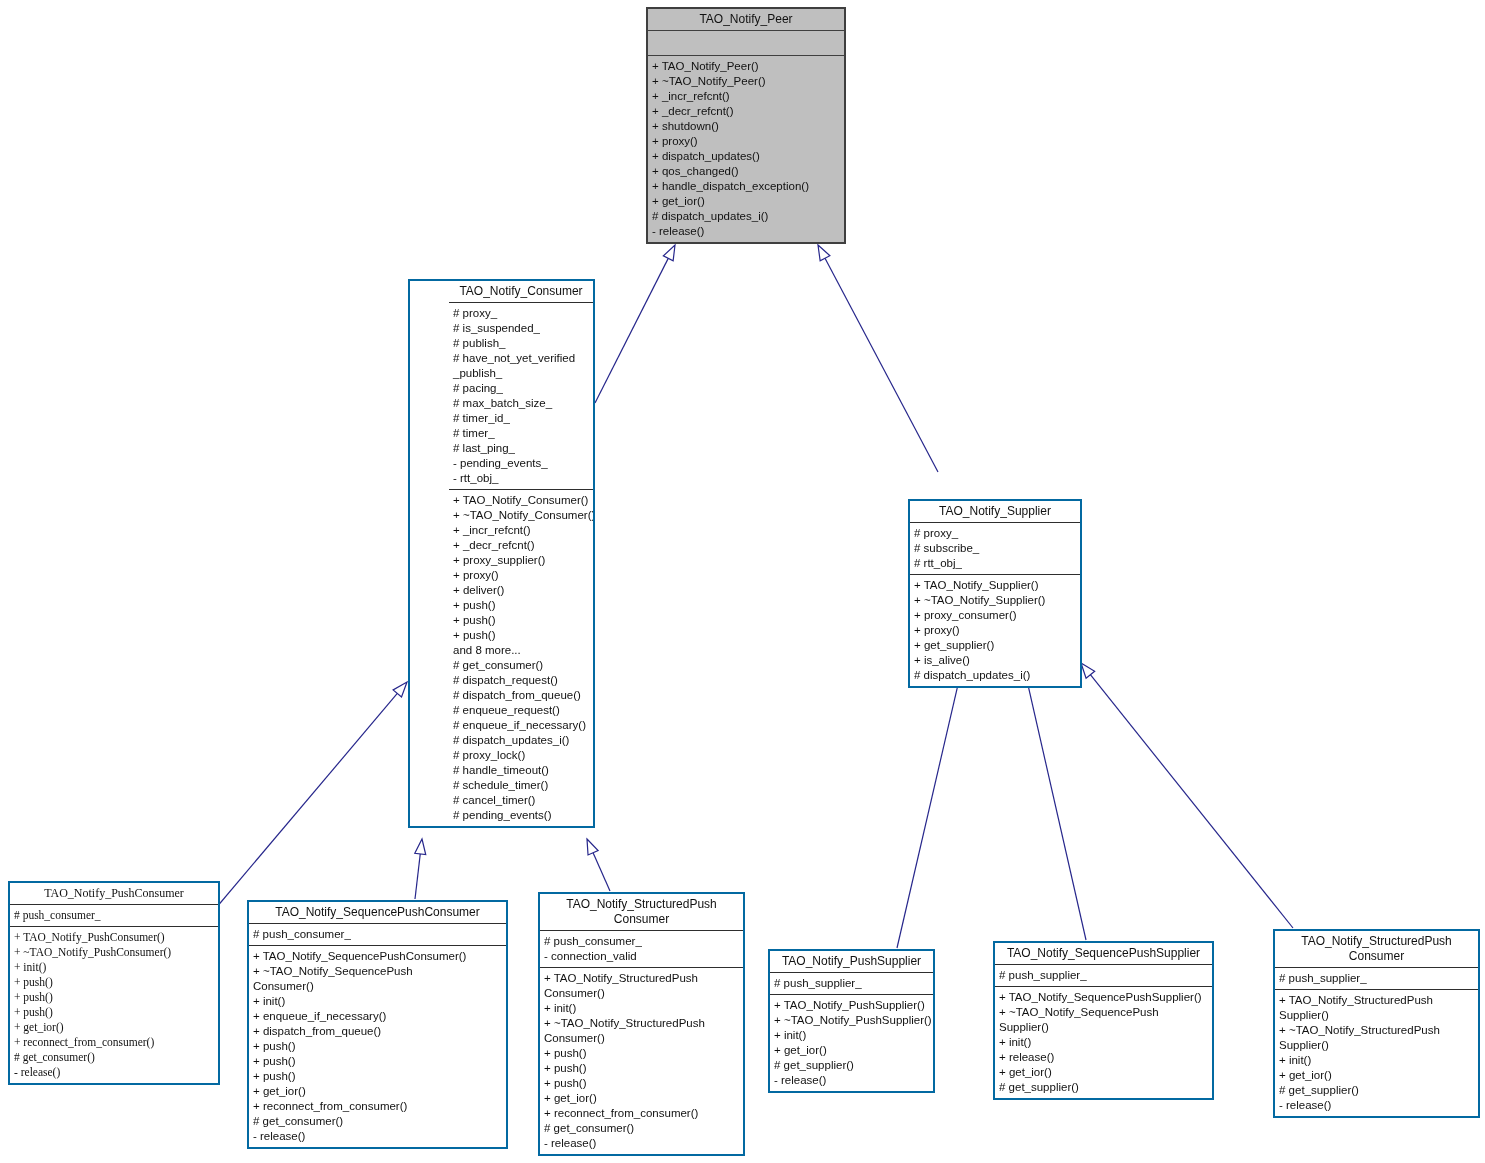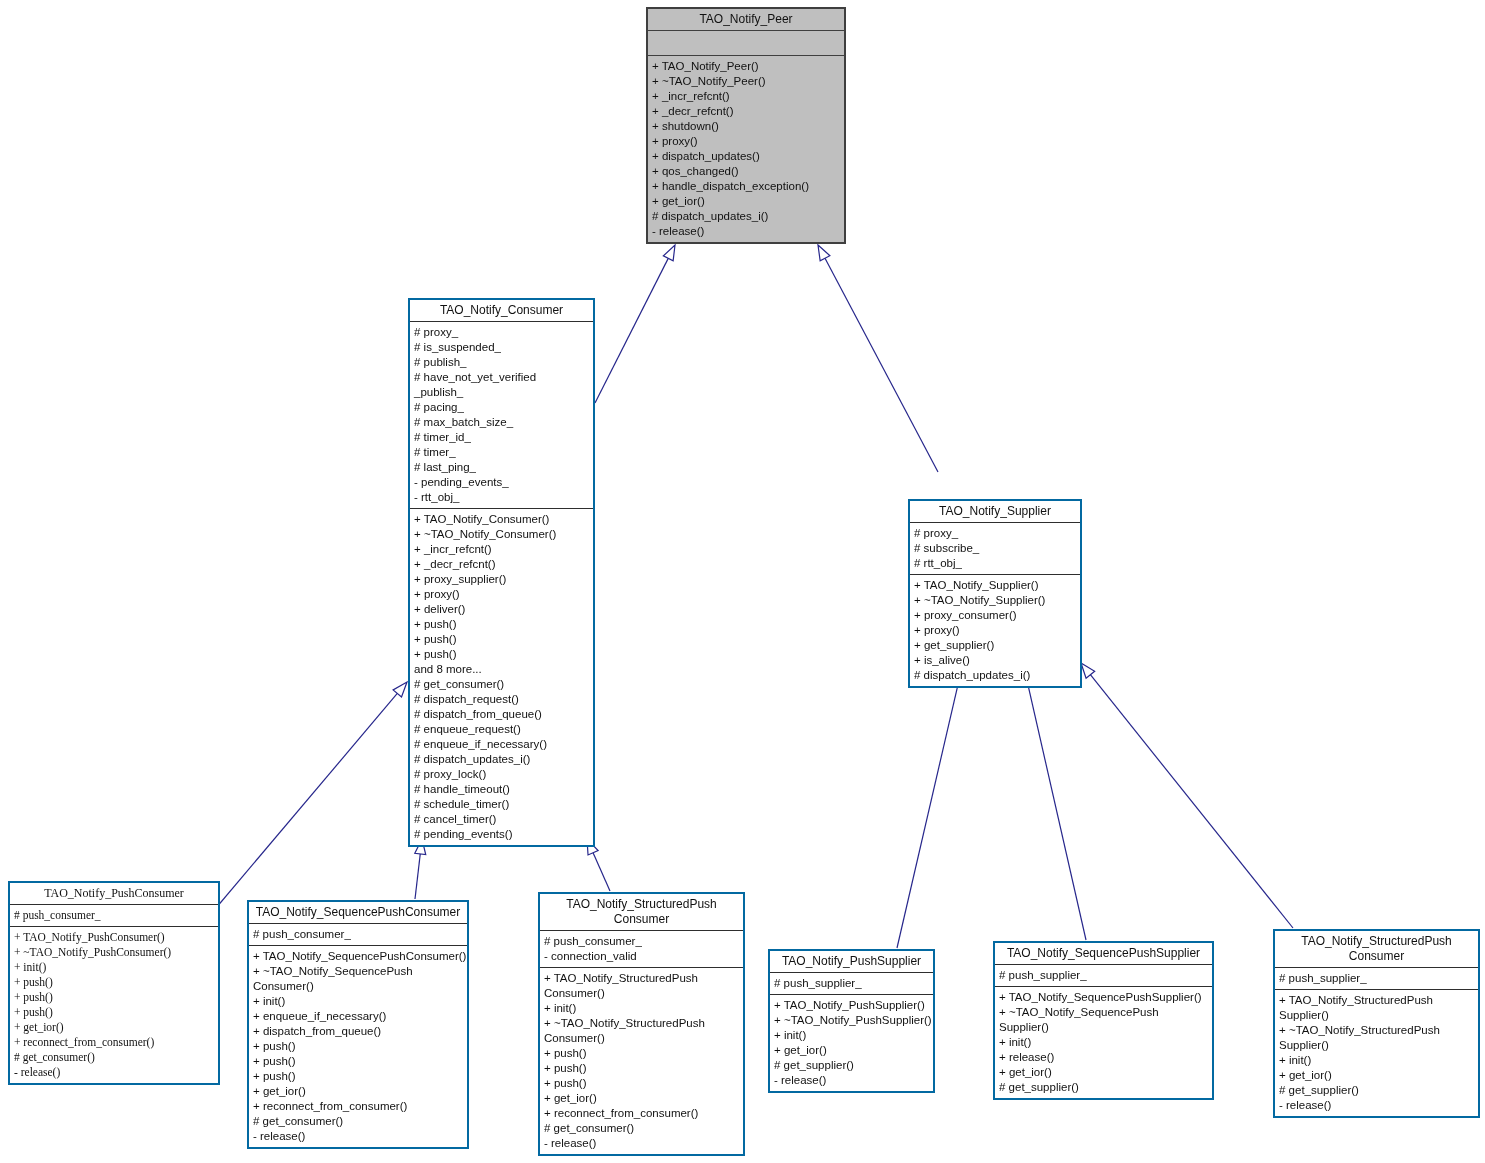--- a/index.html
+++ b/index.html
@@ -75,21 +75,21 @@
         <div class="member">+ shutdown()</div>
         <div class="member">+ proxy()</div>
         <div class="member">+ dispatch_updates()</div>
         <div class="member">+ qos_changed()</div>
         <div class="member">+ handle_dispatch_exception()</div>
         <div class="member">+ get_ior()</div>
         <div class="member"># dispatch_updates_i()</div>
         <div class="member">- release()</div>
       </div>
     </div>
-    <div class="class-box" style="left: 408px; top: 298px; width: 187px;">
+    <div class="class-box" style="left: 408px; top: 279px; width: 187px; padding-left: 39px;">
       <div class="class-title">
         <div>TAO_Notify_Consumer</div>
       </div>
       <div class="class-section attrs">
         <div class="member"># proxy_</div>
         <div class="member"># is_suspended_</div>
         <div class="member"># publish_</div>
         <div class="member"># have_not_yet_verified</div>
         <div class="member">_publish_</div>
         <div class="member"># pacing_</div>
@@ -157,21 +157,21 @@
         <div class="member">+ init()</div>
         <div class="member">+ push()</div>
         <div class="member">+ push()</div>
         <div class="member">+ push()</div>
         <div class="member">+ get_ior()</div>
         <div class="member">+ reconnect_from_consumer()</div>
         <div class="member"># get_consumer()</div>
         <div class="member">- release()</div>
       </div>
     </div>
-    <div class="class-box" style="left: 247px; top: 900px; width: 222px;">
+    <div class="class-box" style="left: 247px; top: 900px; width: 261px;">
       <div class="class-title">
         <div>TAO_Notify_SequencePushConsumer</div>
       </div>
       <div class="class-section attrs">
         <div class="member"># push_consumer_</div>
       </div>
       <div class="class-section">
         <div class="member">+ TAO_Notify_SequencePushConsumer()</div>
         <div class="member">+ ~TAO_Notify_SequencePush</div>
         <div class="member">Consumer()</div>

